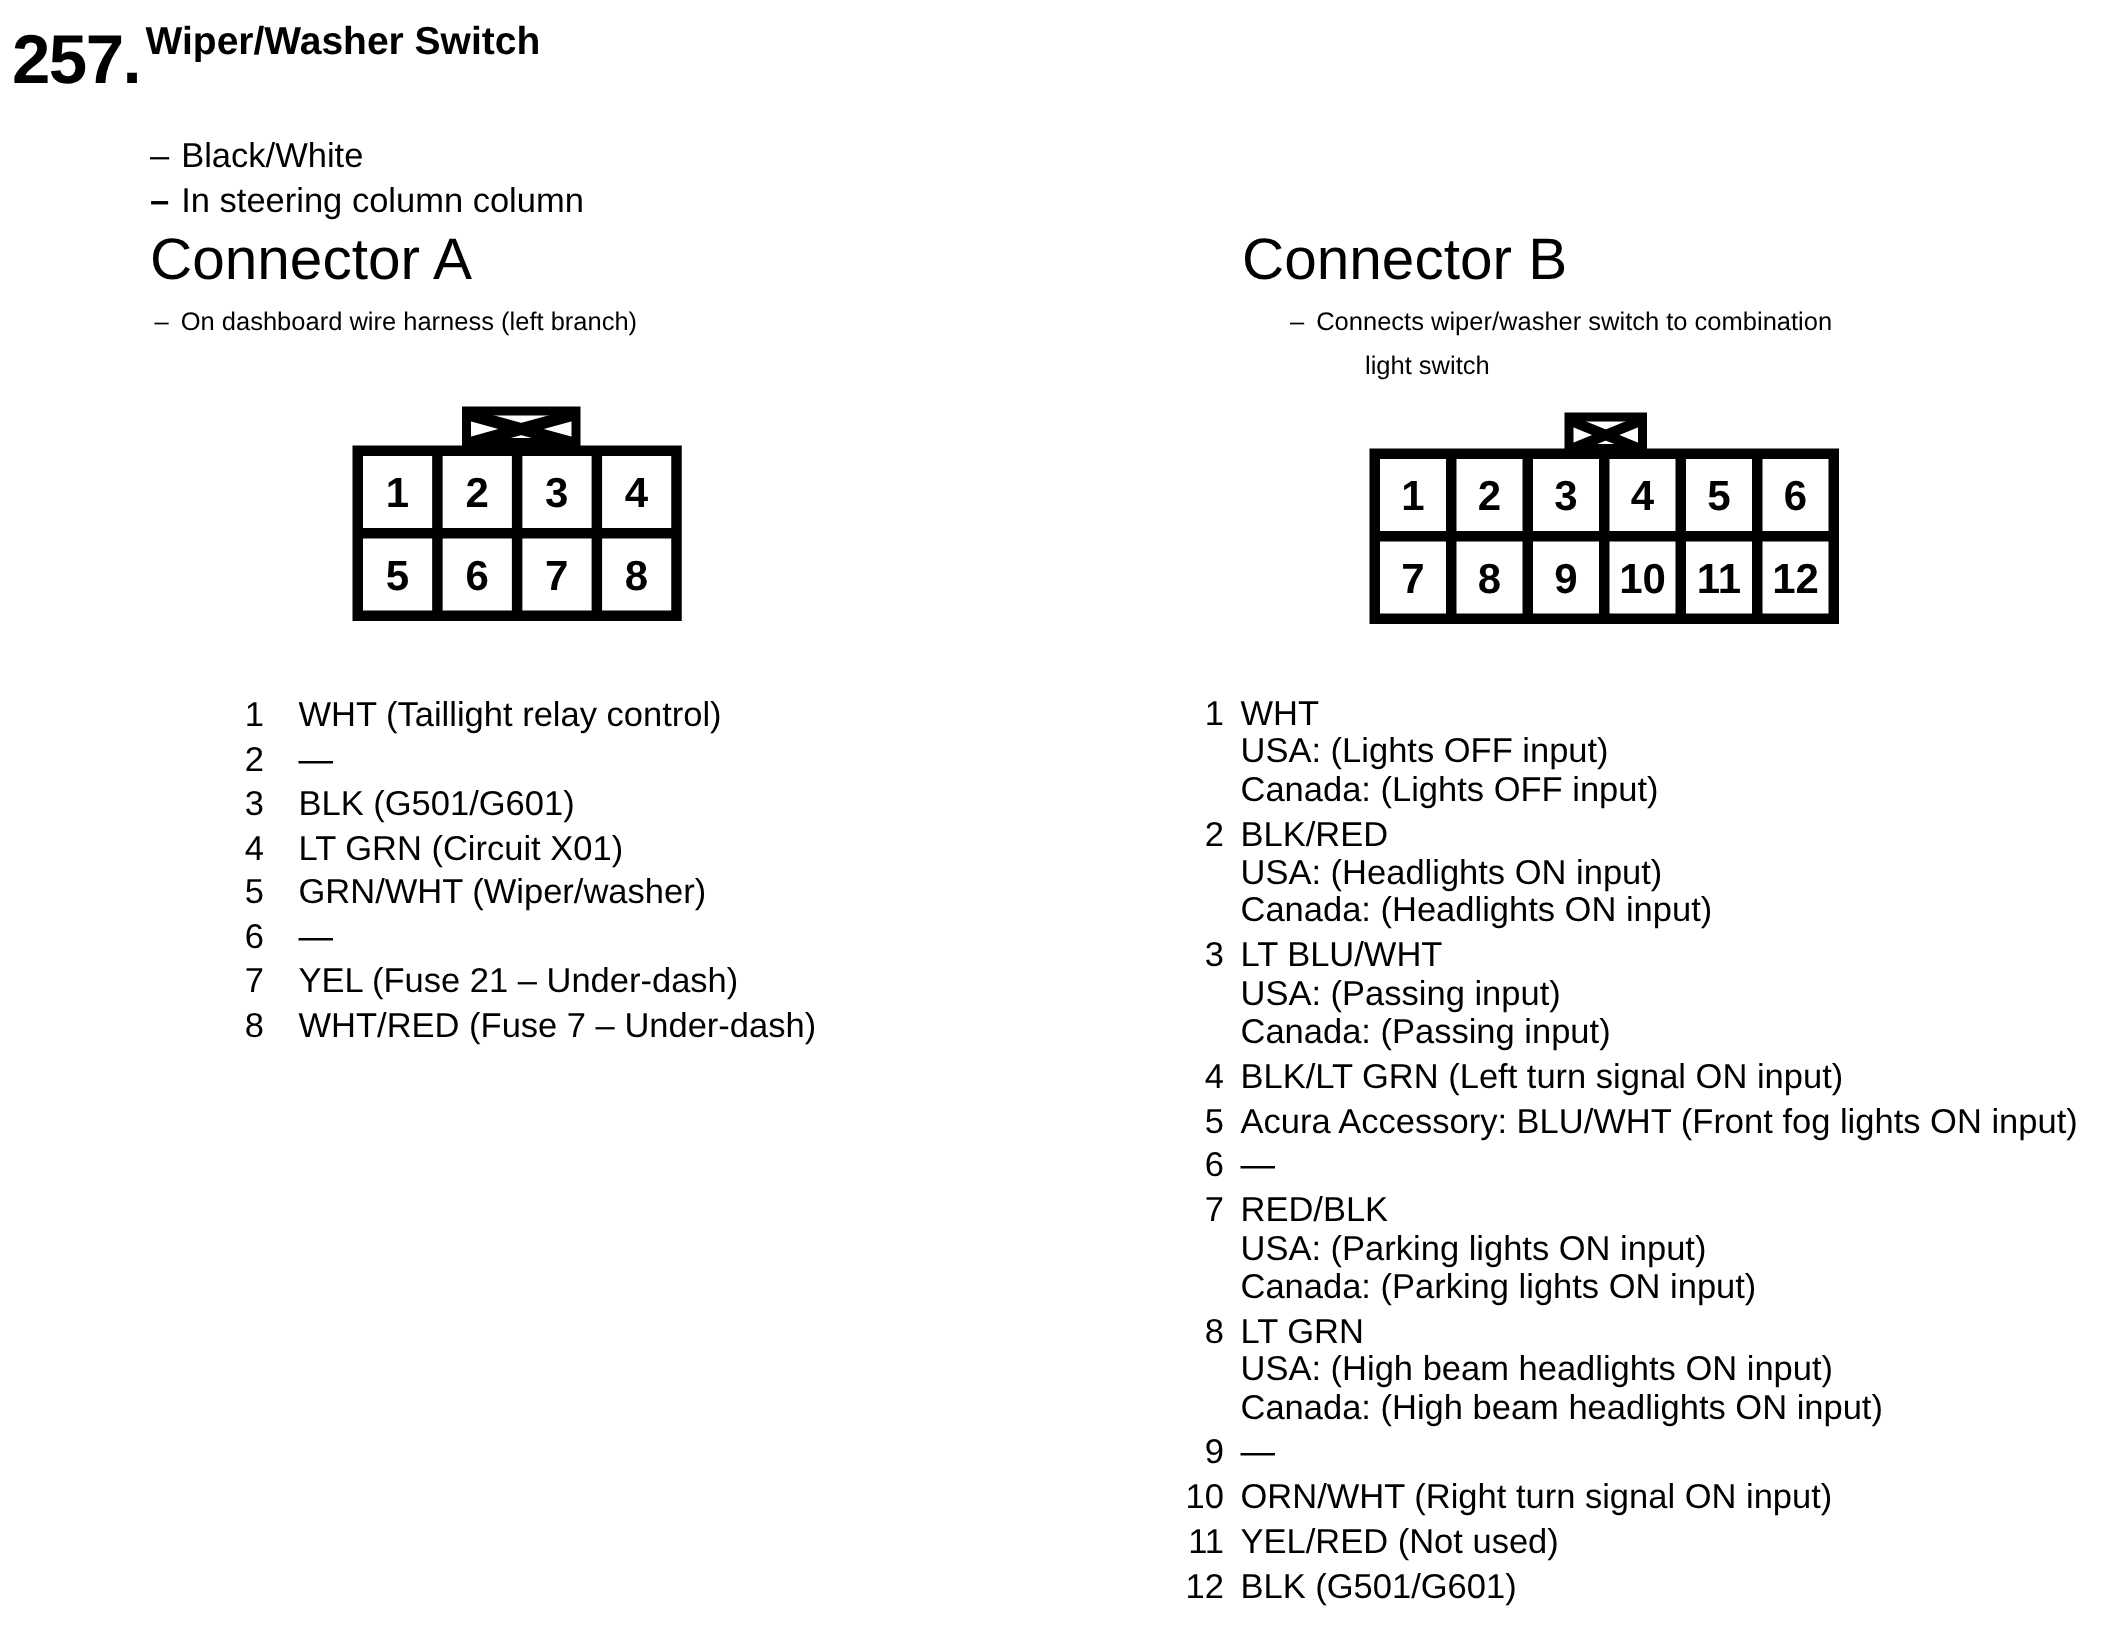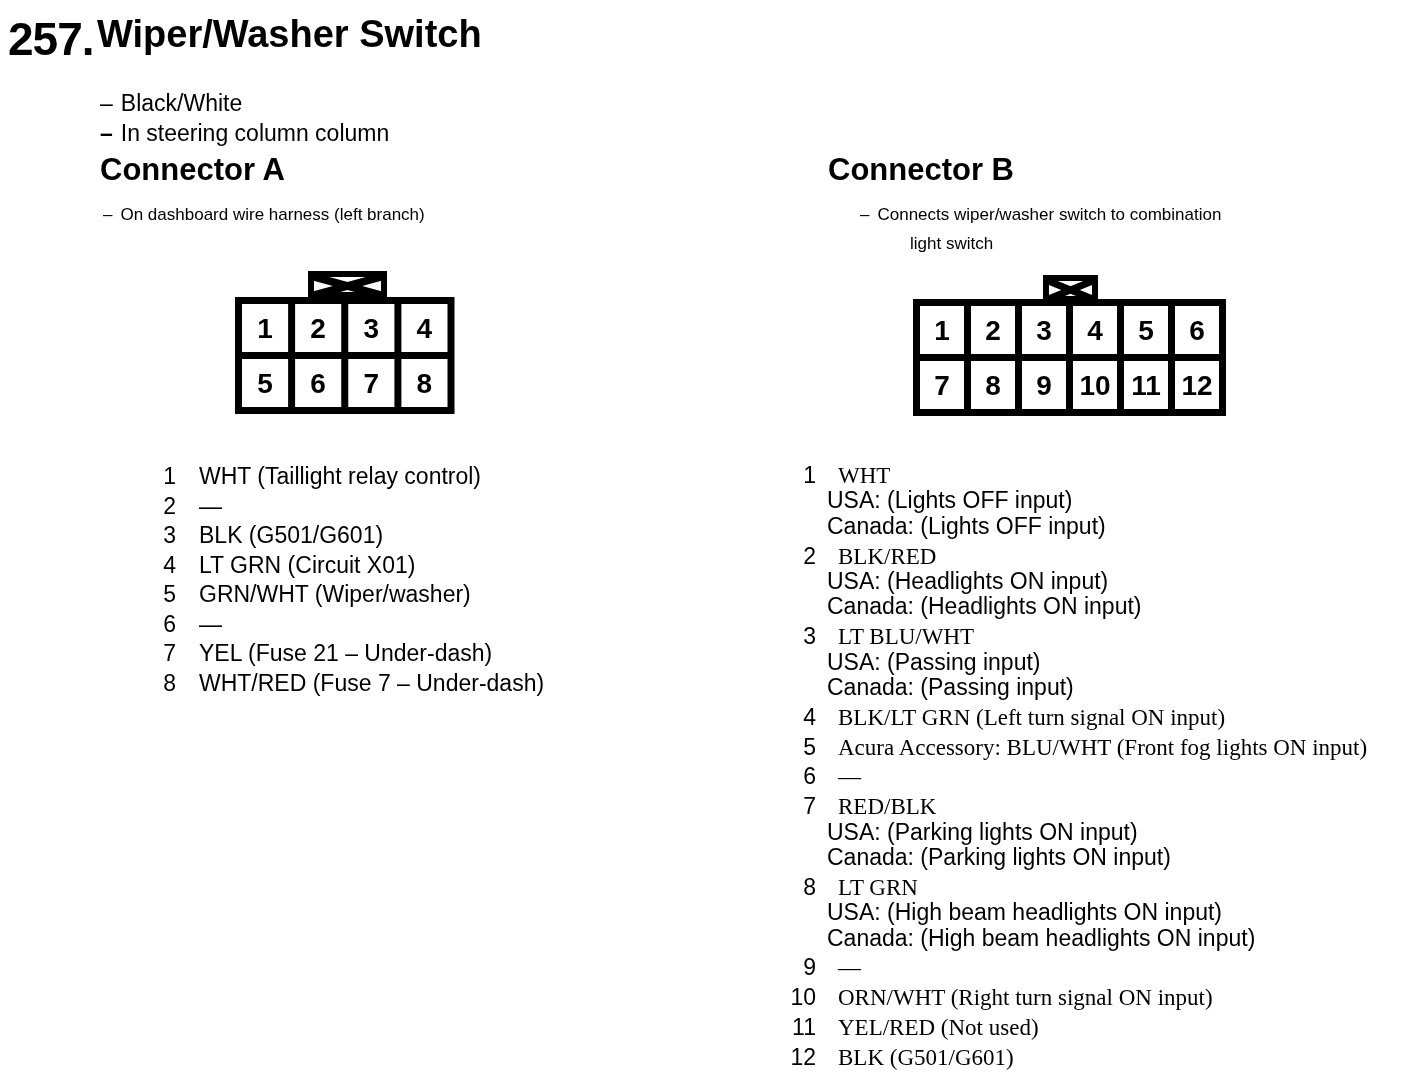--- a/index.html
+++ b/index.html
@@ -3,42 +3,42 @@
 <meta charset="utf-8">
 <style>
   html,body{margin:0;padding:0;}
   body{
     width:1408px;height:1086px;background:#ffffff;color:#000000;
     font-family:"Liberation Sans", sans-serif;
     position:relative;overflow:hidden;
   }
   .abs{position:absolute;}
   .page-num{left:8px;top:12px;font-size:46px;font-weight:bold;line-height:1.2;letter-spacing:-1px;}
-  .page-title{left:97px;top:12px;font-size:38px;font-weight:bold;line-height:1.2;}
+  .page-title{left:97px;top:12px;font-size:26px;font-weight:bold;line-height:1.2;}
   .top-notes{left:100px;top:65px;font-size:23px;line-height:29.5px;margin-top:24px;}
   .note-dash{display:inline-block;margin-right:8px;}
   .bold-dash{font-weight:bold;}
-  .conn-heading{font-size:31px;font-weight:bold;line-height:1.2;}
+  .conn-heading{font-size:39px;font-weight:normal;line-height:1.2;}
   .heading-a{left:100px;top:151px;}
   .heading-b{left:828px;top:151px;}
   .conn-note{font-size:17px;line-height:29px;white-space:nowrap;}
   .note-a{left:103px;top:200px;}
   .note-b{left:860px;top:200px;}
   .note-b .indent{padding-left:50px;}
   .diagram-a{left:232px;top:268px;}
   .diagram-b{left:908px;top:272px;}
   .plist{font-size:23px;}
   .listA{left:140px;top:462px;line-height:29.5px;}
   .listB{left:770px;top:463px;line-height:25.4px;}
   .prow{display:flex;}
   .pnum{flex:none;text-align:right;}
   .listA .pnum{width:36px;}
   .listA .plabel{margin-left:23px;white-space:nowrap;text-align:center;}
   .listB .pnum{width:46px;}
-  .listB .plabel{margin-left:22px;white-space:nowrap;font-family:Liberation Serif, serif;}
+  .listB .plabel{margin-left:11px;white-space:nowrap;}
   .psub{padding-left:57px;white-space:nowrap;}
   .listB .pitem + .pitem{margin-top:4.4px;}
   svg text{font-family:"Liberation Sans", sans-serif;font-weight:bold;font-size:28px;fill:#000;}
 </style>
 </head>
 <body>
 
 <div class="abs page-num">257.</div>
 <div class="abs page-title">Wiper/Washer Switch</div>
 

